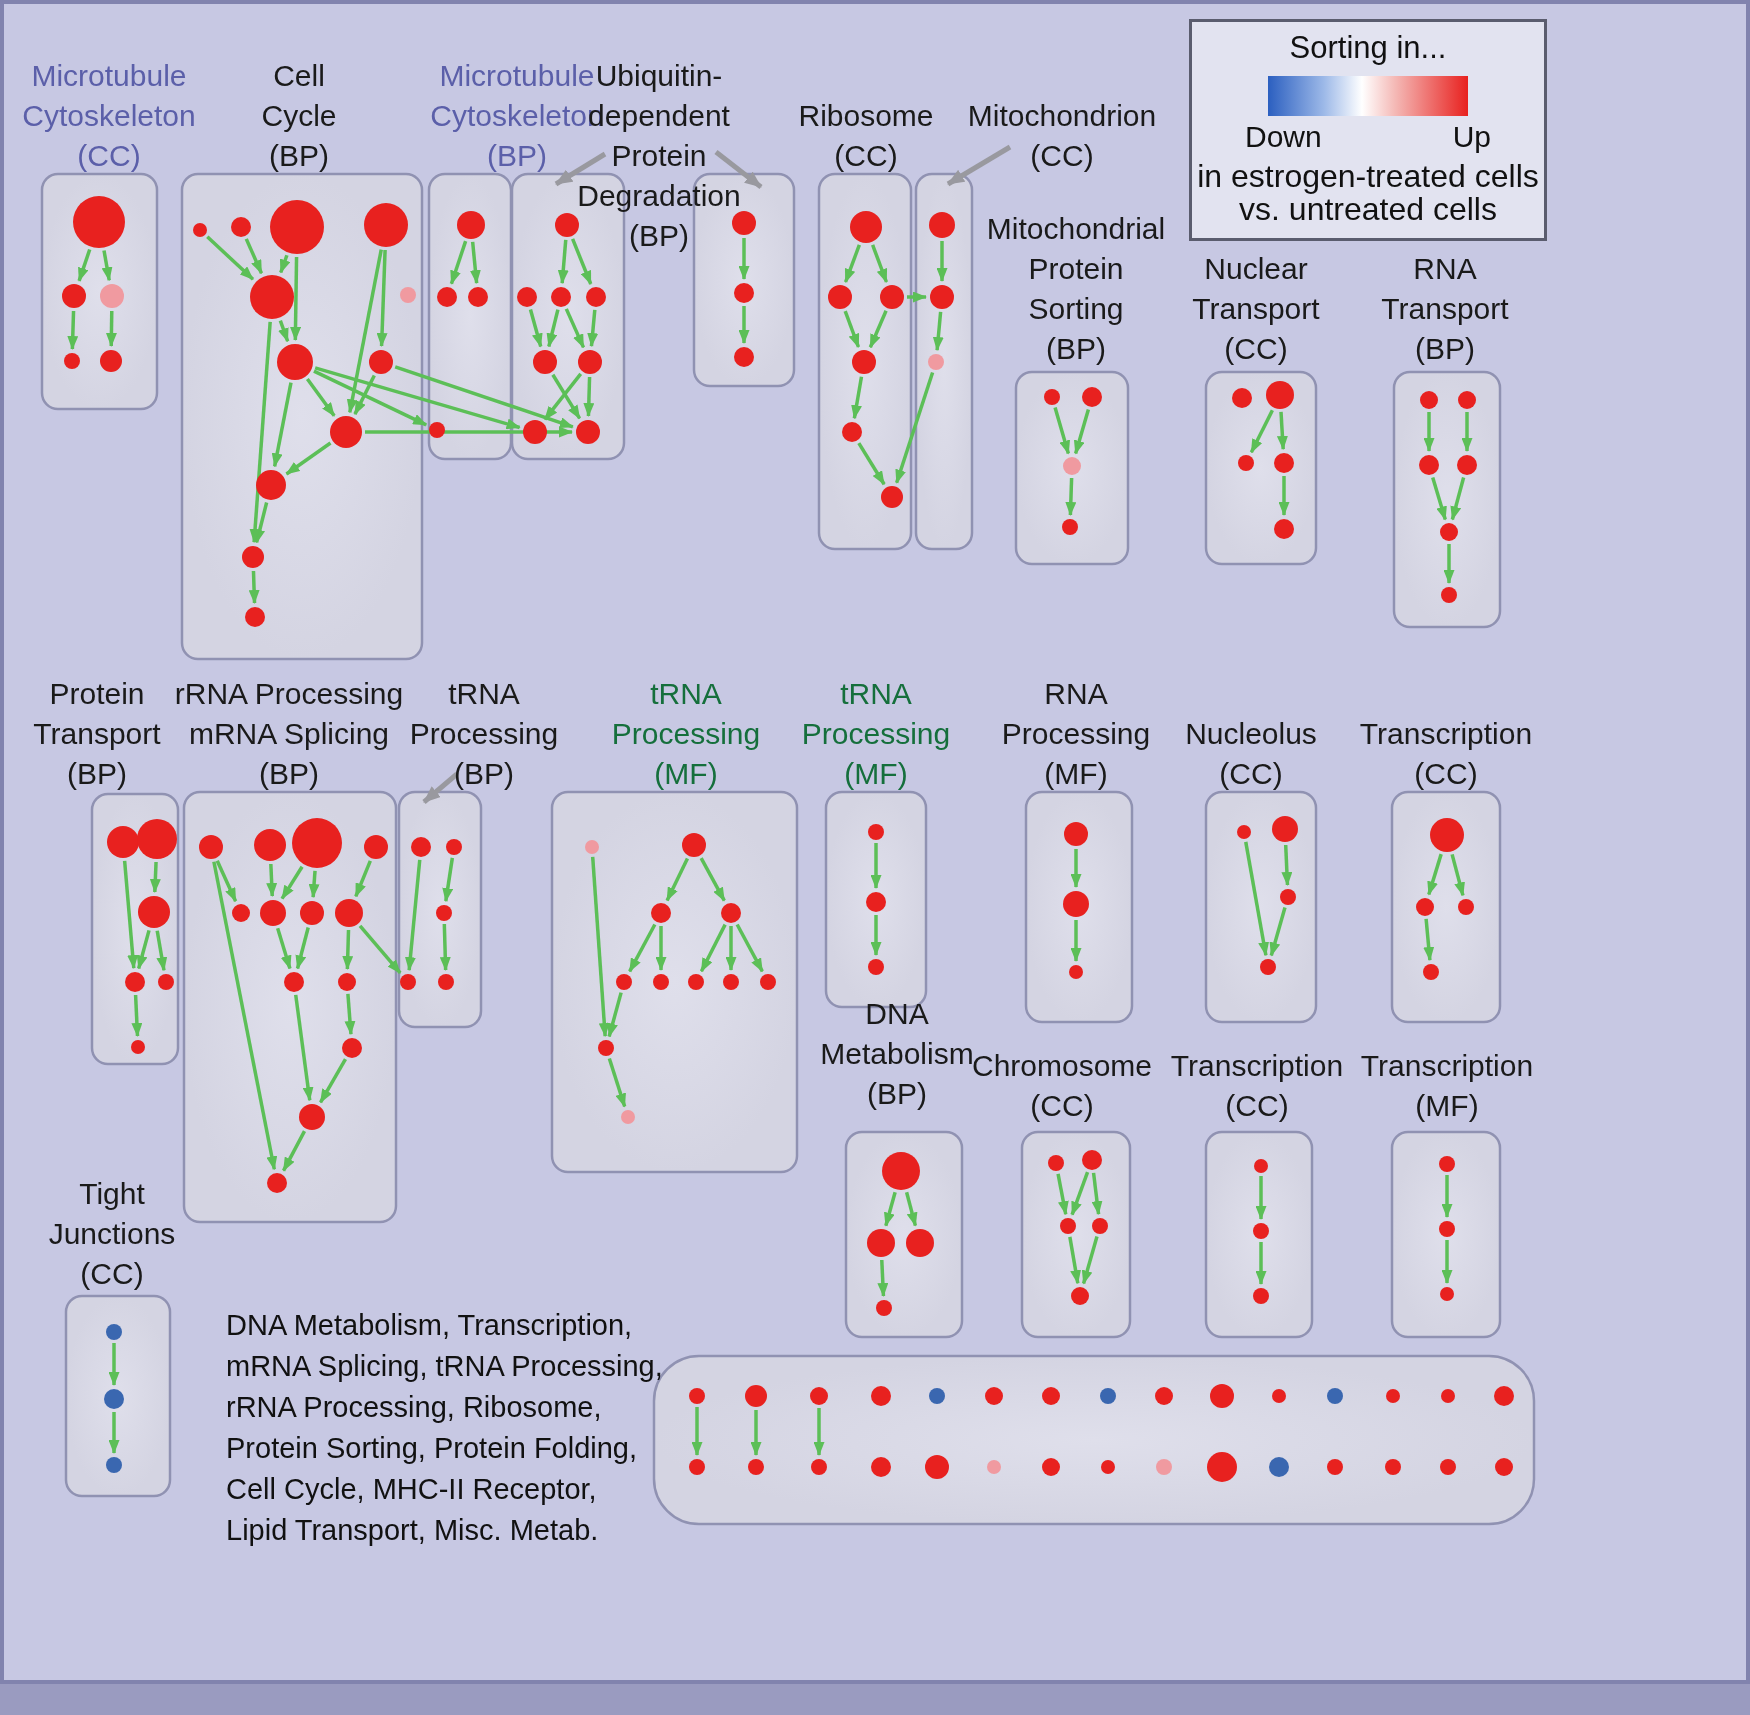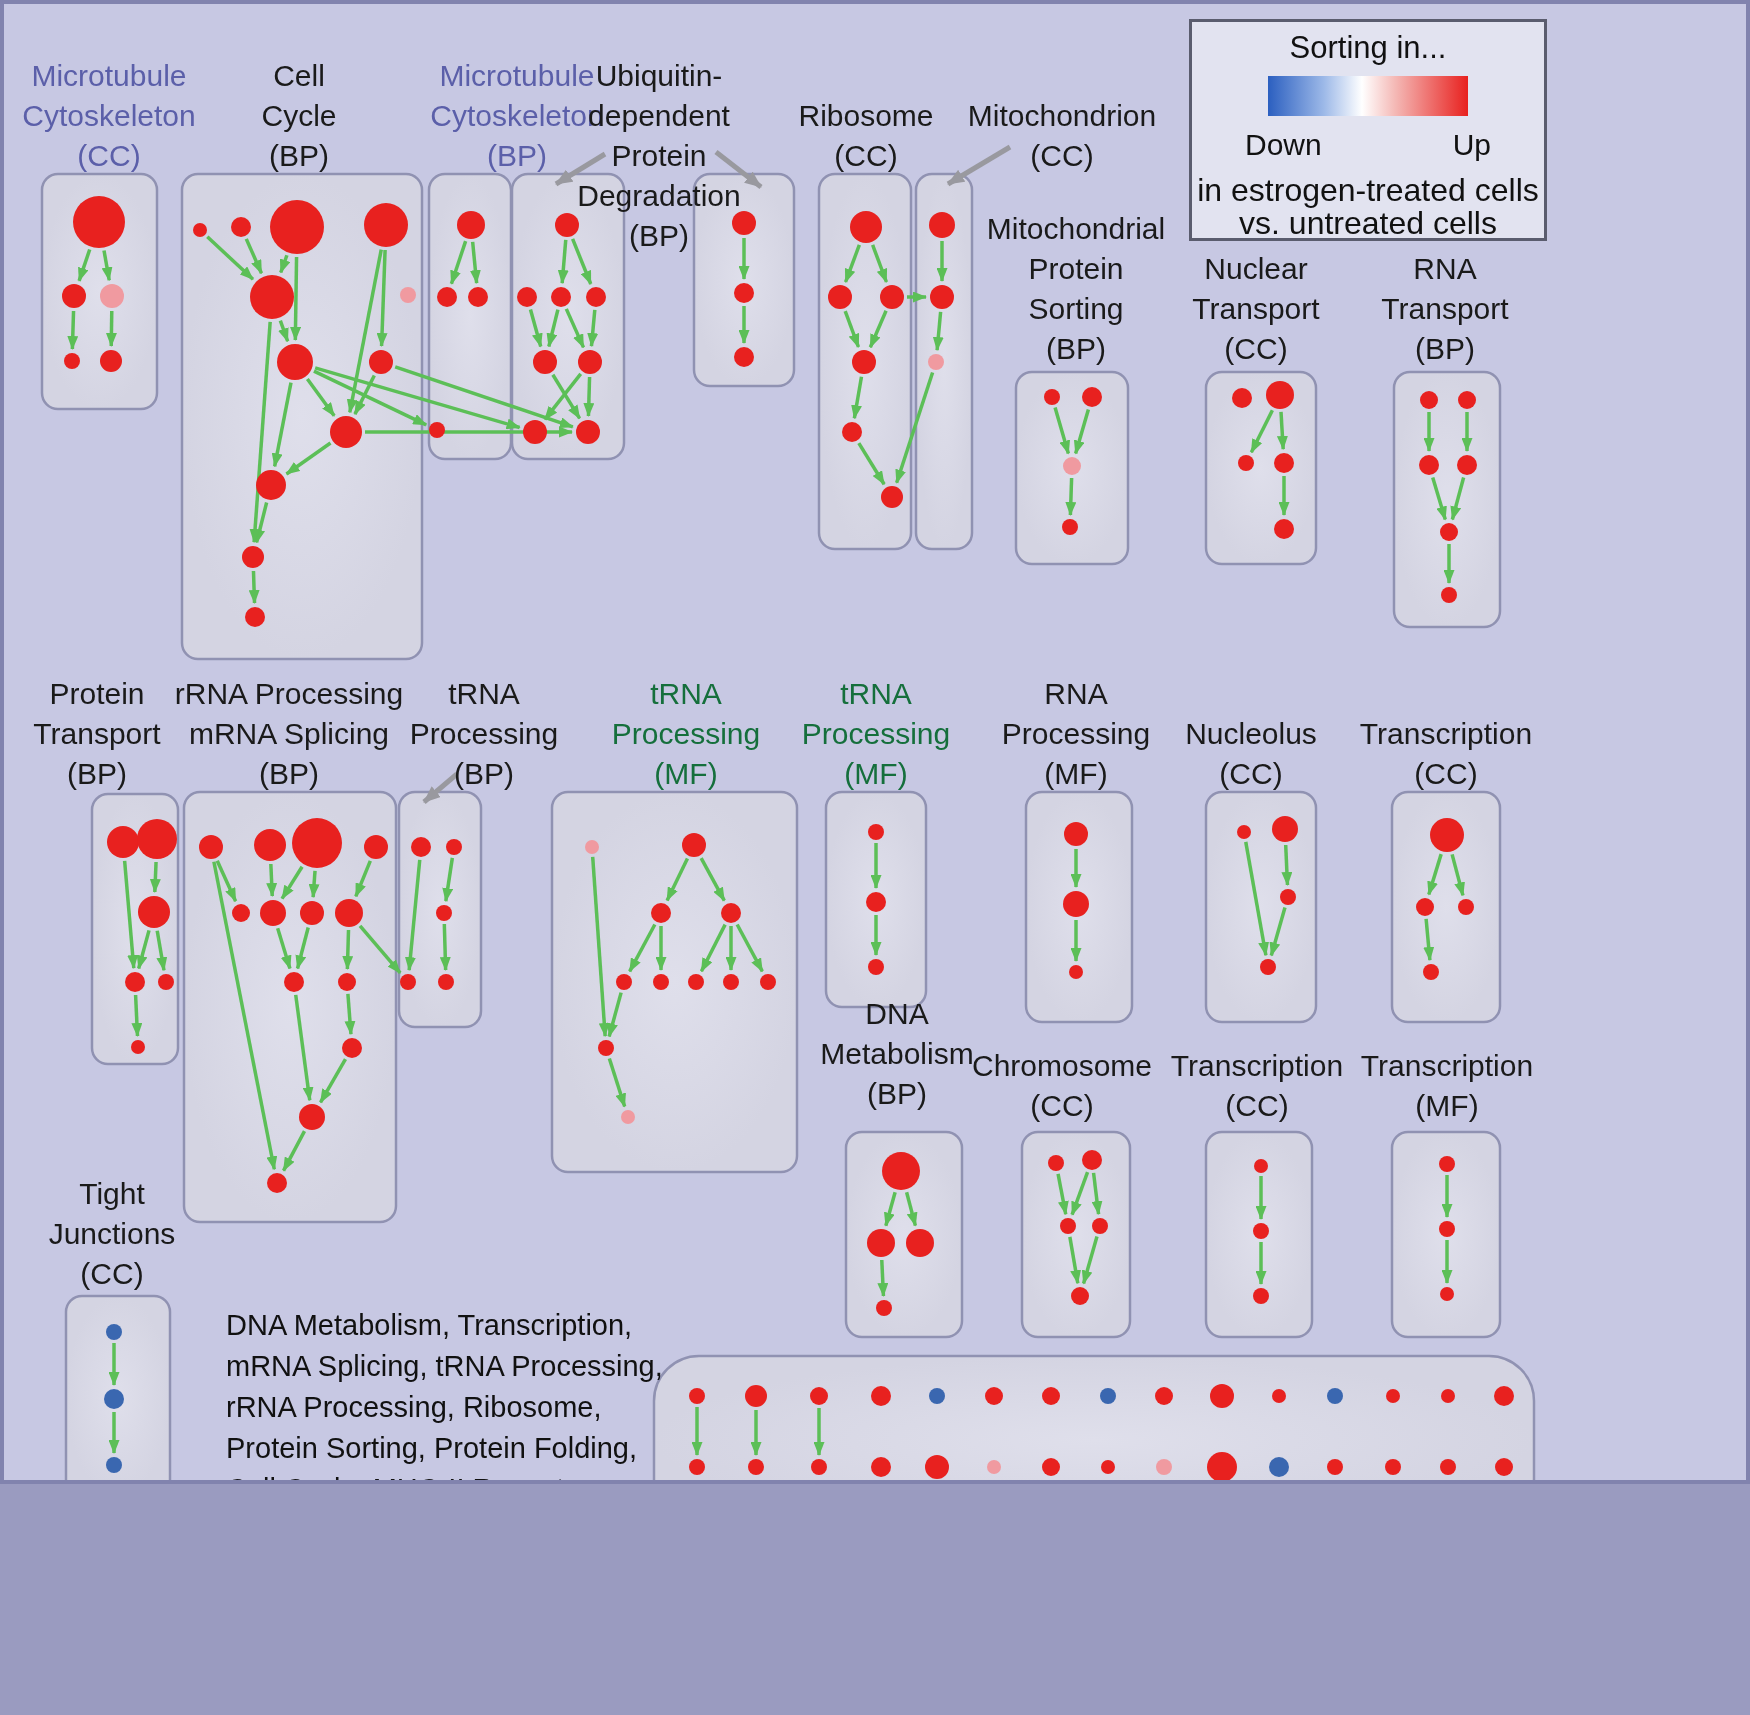--- a/index.html
+++ b/index.html
@@ -1,18 +1,18 @@
 <!DOCTYPE html>
 <html><head>
 <meta charset="utf-8">
 <style>
   html,body { margin:0; padding:0; background:#9a9bc0; }
   .canvas {
     position:relative;
-    width:1750px; height:1484px;
+    width:1750px; height:1684px;
     background:#c7c8e3;
     border:4px solid #8183ae;
     box-sizing:border-box;
     overflow:hidden;
     font-family:"Liberation Sans", sans-serif;
   }
   svg#diagram { position:absolute; left:0; top:0; }
   svg text { font-family:"Liberation Sans", sans-serif; font-size:30px; }
 
   .legend {
@@ -23,21 +23,21 @@
     box-sizing:border-box;
     z-index:5;
     color:#111;
   }
   .legend-title { text-align:center; font-size:31px; margin-top:8px; }
   .legend-bar {
     width:200px; height:40px; margin:10px auto 4px auto;
     background:linear-gradient(to right,#2b5fc0 0%,#9db9e8 28%,#ffffff 47%,#f4b7b4 64%,#e8211f 100%);
   }
   .legend-row {
-    width:246px; margin:12px auto; display:flex; justify-content:space-between;
+    width:246px; margin:4px auto; display:flex; justify-content:space-between;
     font-size:30px;
   }
   .legend-sub { text-align:center; font-size:32px; line-height:33px; }
   .legend-sub.first { margin-top:6px; }
 
   .misc-text {
     position:absolute; left:222px; top:1301px;
     font-size:29px; line-height:41px;
     white-space:pre-line; color:#111;
     z-index:4;

